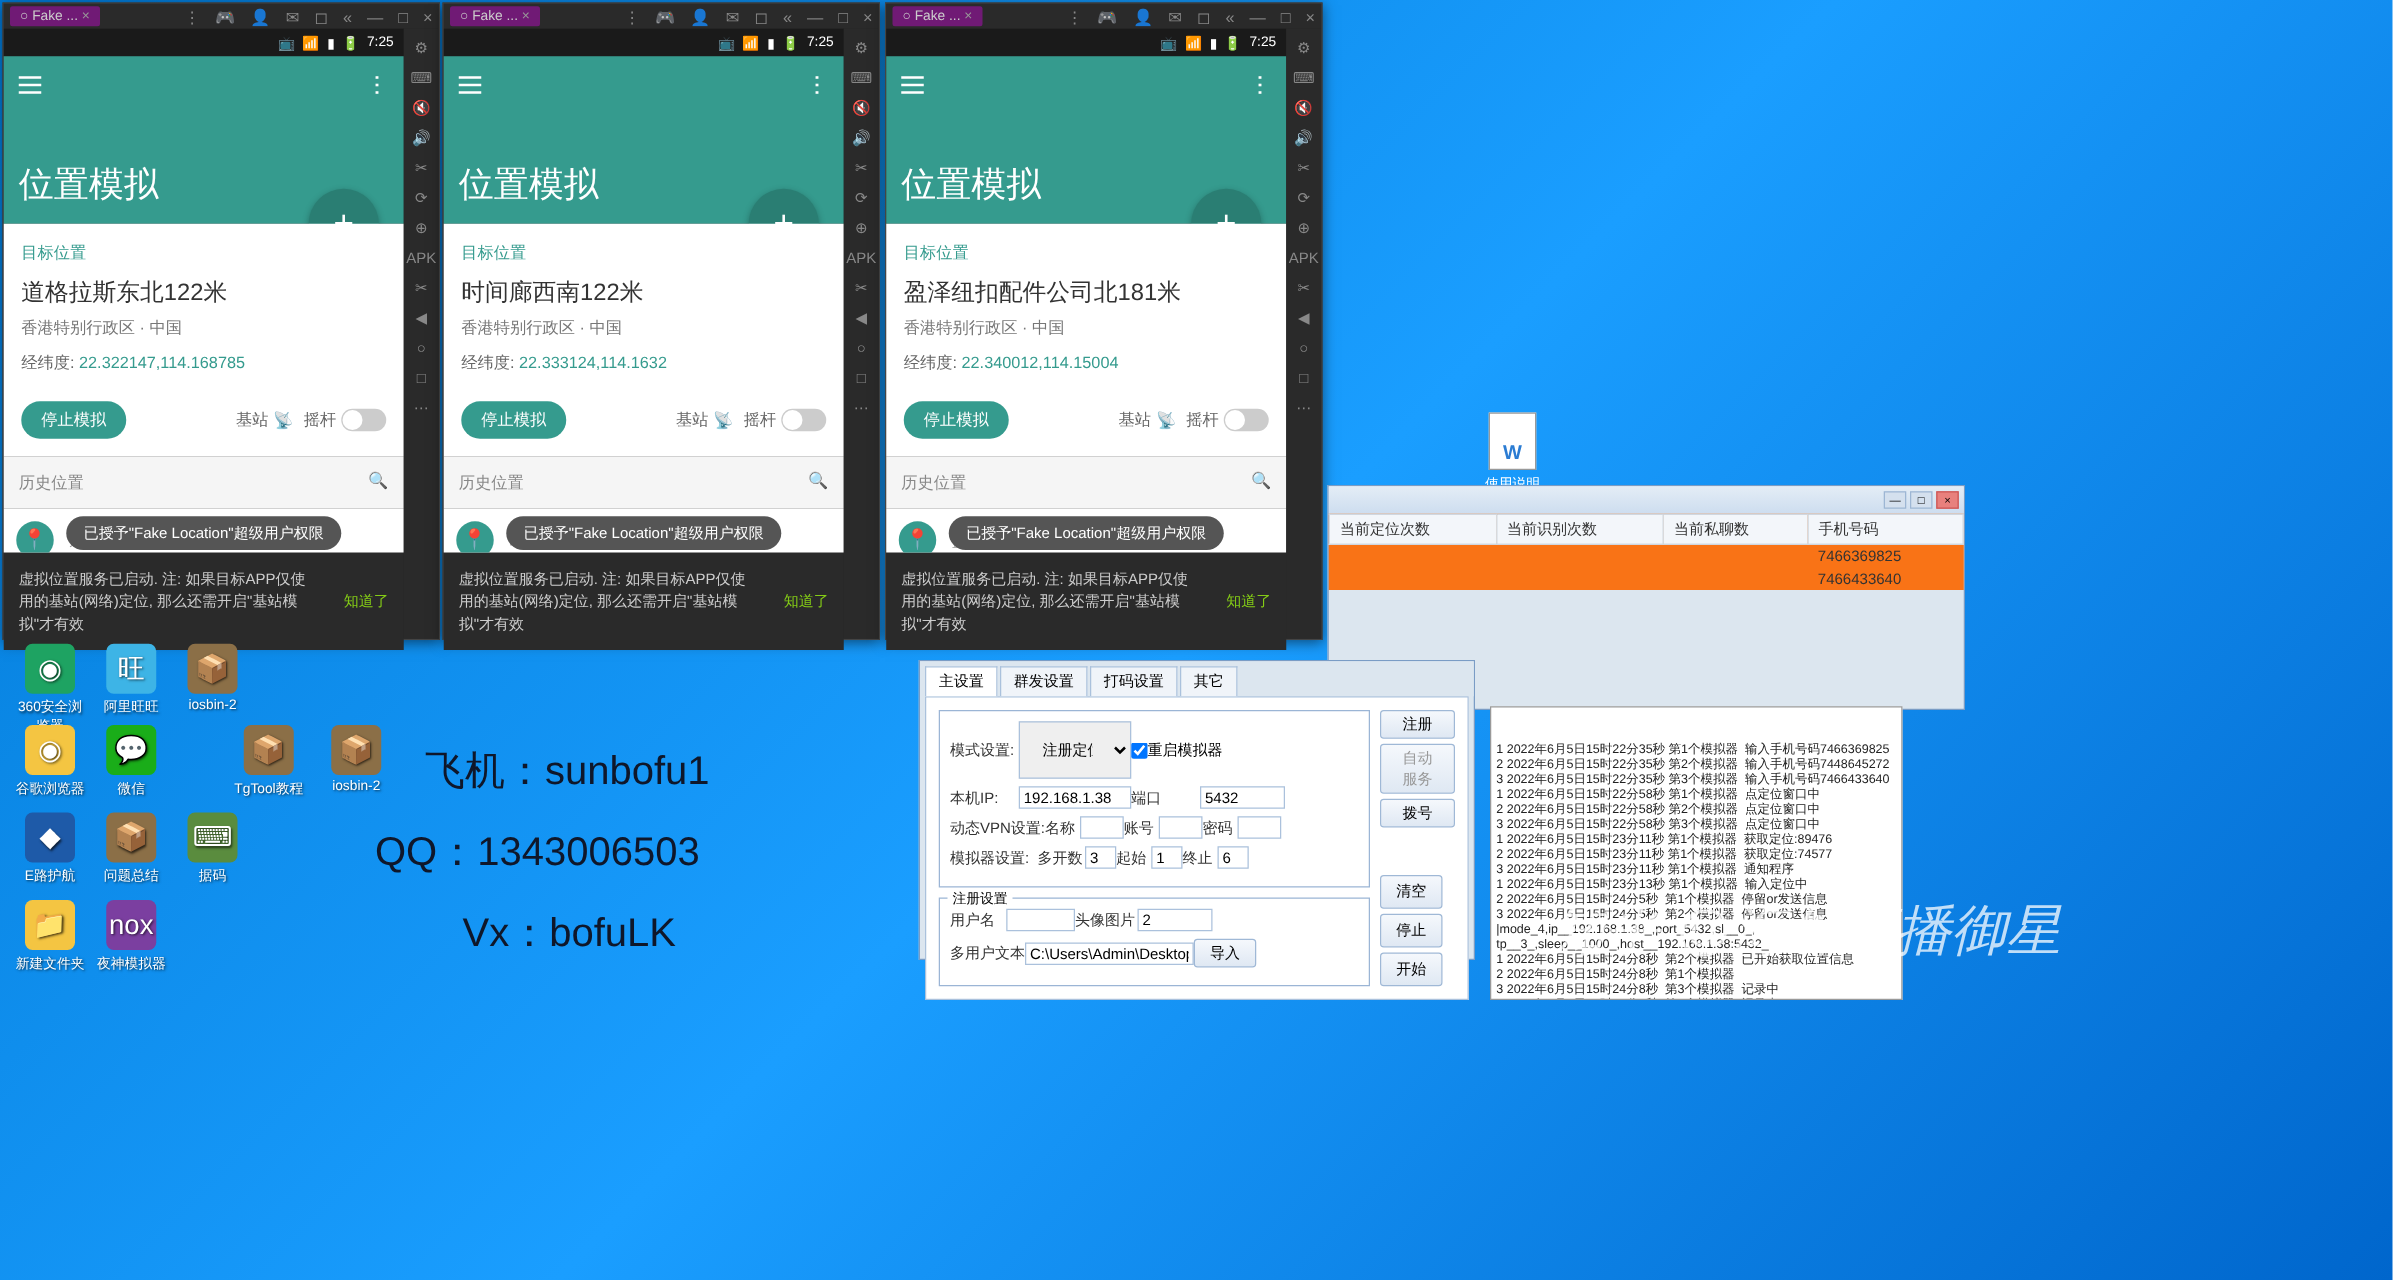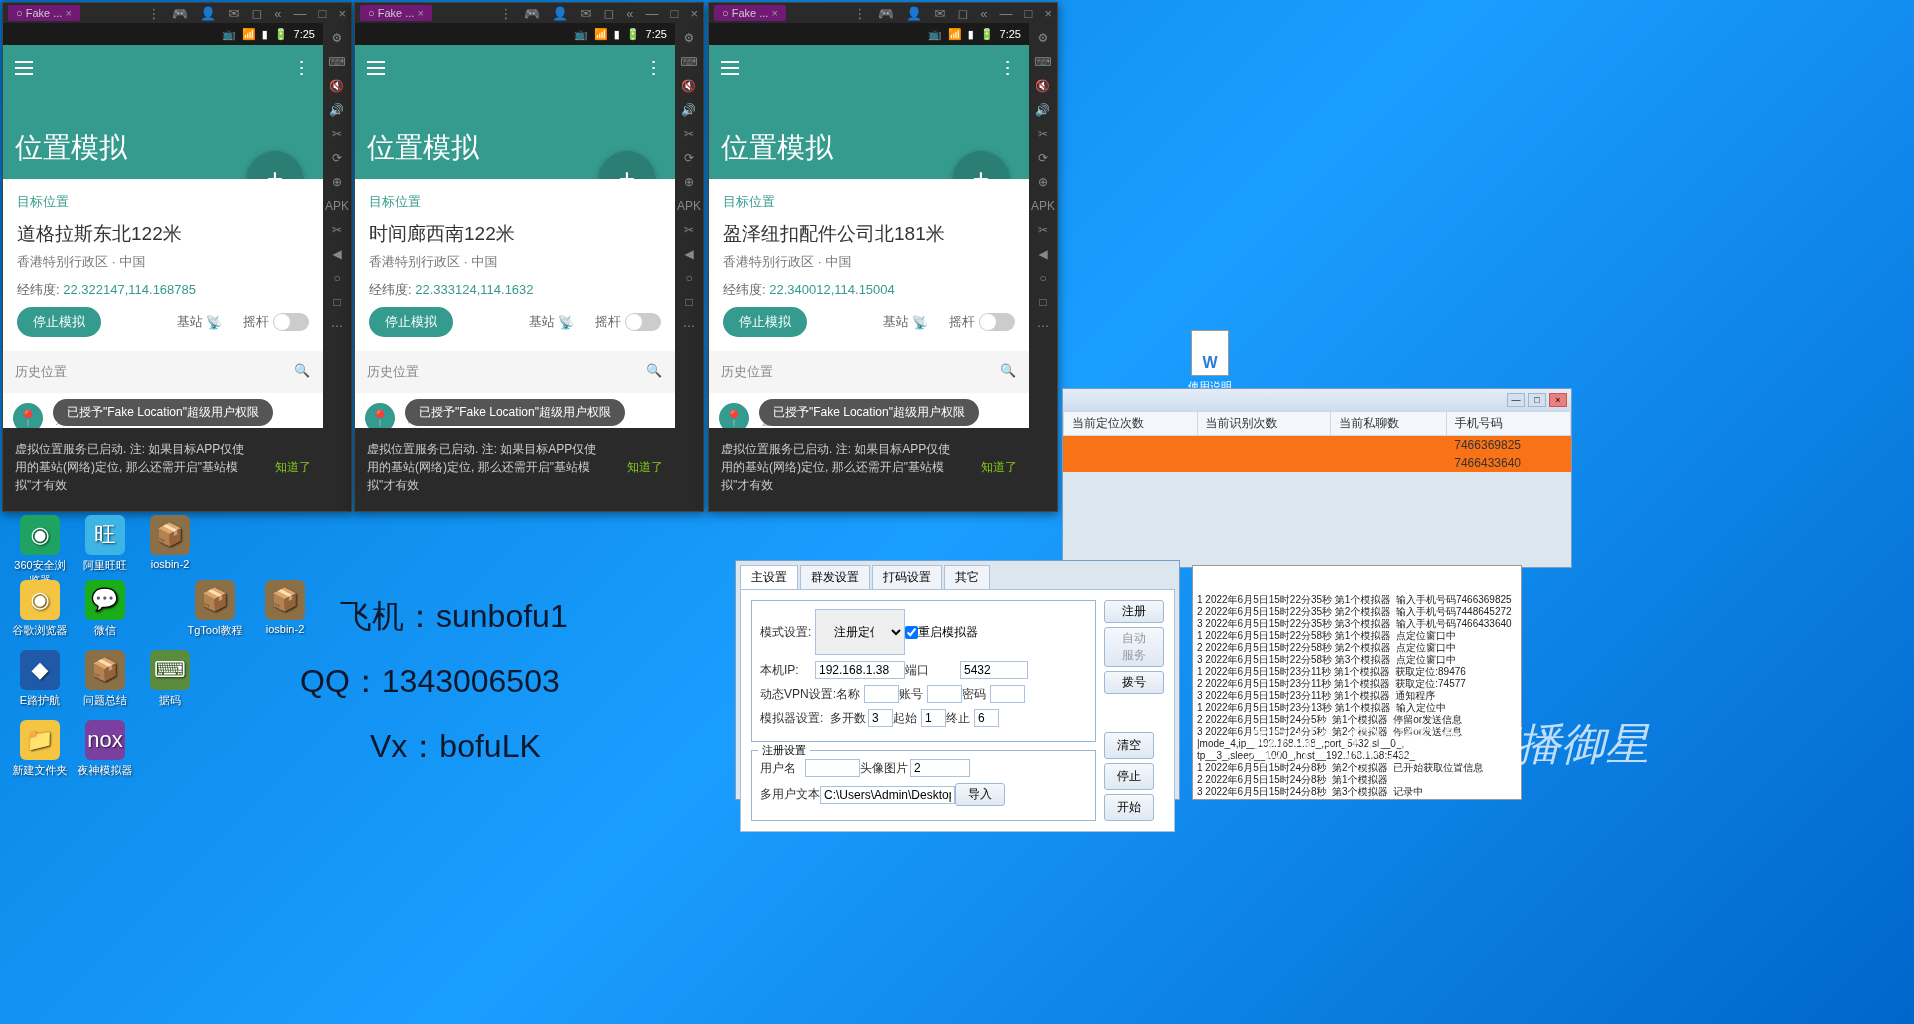--- a/index.html
+++ b/index.html
@@ -17,21 +17,21 @@
 .dots{font-size:18px;transform:rotate(90deg)}
 .app-title{font-size:28px;font-weight:400}
 .fab{position:absolute;right:20px;bottom:-28px;width:56px;height:56px;border-radius:50%;background:#2a7e73;color:#fff;font-size:28px;display:flex;align-items:center;justify-content:center;box-shadow:0 2px 6px rgba(0,0,0,.3)}
 .card{background:#fff;margin:0;padding:14px;position:relative}
 .target-label{color:#359b8e;font-size:13px;margin-bottom:10px}
 .location-name{color:#333;font-size:19px;font-weight:500;margin-bottom:6px}
 .location-sub{color:#777;font-size:13px;margin-bottom:10px}
 .coords{font-size:13px}
 .coords-label{color:#666}
 .coords-val{color:#359b8e}
-.btn-row{display:flex;align-items:center;margin-top:8px;gap:20px}
+.btn-row{display:flex;align-items:center;margin-top:22px;gap:8px}
 .stop-btn{background:#359b8e;color:#fff;padding:6px 16px;border-radius:18px;font-size:13px}
 .control-item{color:#666;font-size:13px;display:flex;align-items:center;gap:4px}
 .toggle{width:36px;height:18px;background:#ccc;border-radius:9px;position:relative}
 .toggle::after{content:"";position:absolute;left:1px;top:1px;width:16px;height:16px;background:#fff;border-radius:50%}
 .history{background:#f5f5f5;padding:12px;color:#888;font-size:13px;display:flex;justify-content:space-between}
 .hist-card{background:#fff;margin:0;padding:10px;position:relative;height:35px;overflow:hidden}
 .hist-pin{width:30px;height:30px;background:#359b8e;border-radius:50%;color:#fff;display:inline-flex;align-items:center;justify-content:center;font-size:16px}
 .bubble{position:absolute;left:50px;top:6px;background:#555;color:#fff;padding:5px 14px;border-radius:16px;font-size:12px}
 .toast{background:#2a2a2a;color:#ccc;padding:12px;font-size:12px;line-height:1.5;display:flex;justify-content:space-between;align-items:center}
 .toast-ok{color:#84cc16;font-size:12px}
@@ -374,21 +374,21 @@
         <tr>
           <td></td>
           <td></td>
           <td></td>
           <td>7466433640</td>
         </tr>
       </tbody>
   </table>
 </div>
 
-<div class="tool-window" style="left:735px;top:560px;width:445px;height:240px">
+<div class="tool-window" style="left:735px;top:528px;width:445px;height:240px">
   <div class="config-tabs">
     <div class="config-tab active">主设置</div>
     <div class="config-tab">群发设置</div>
     <div class="config-tab">打码设置</div>
     <div class="config-tab">其它</div>
   </div>
   <div class="config-body">
     <div style="display:flex;gap:8px">
       <div style="flex:1">
         <div class="config-section" style="margin-bottom:8px">

